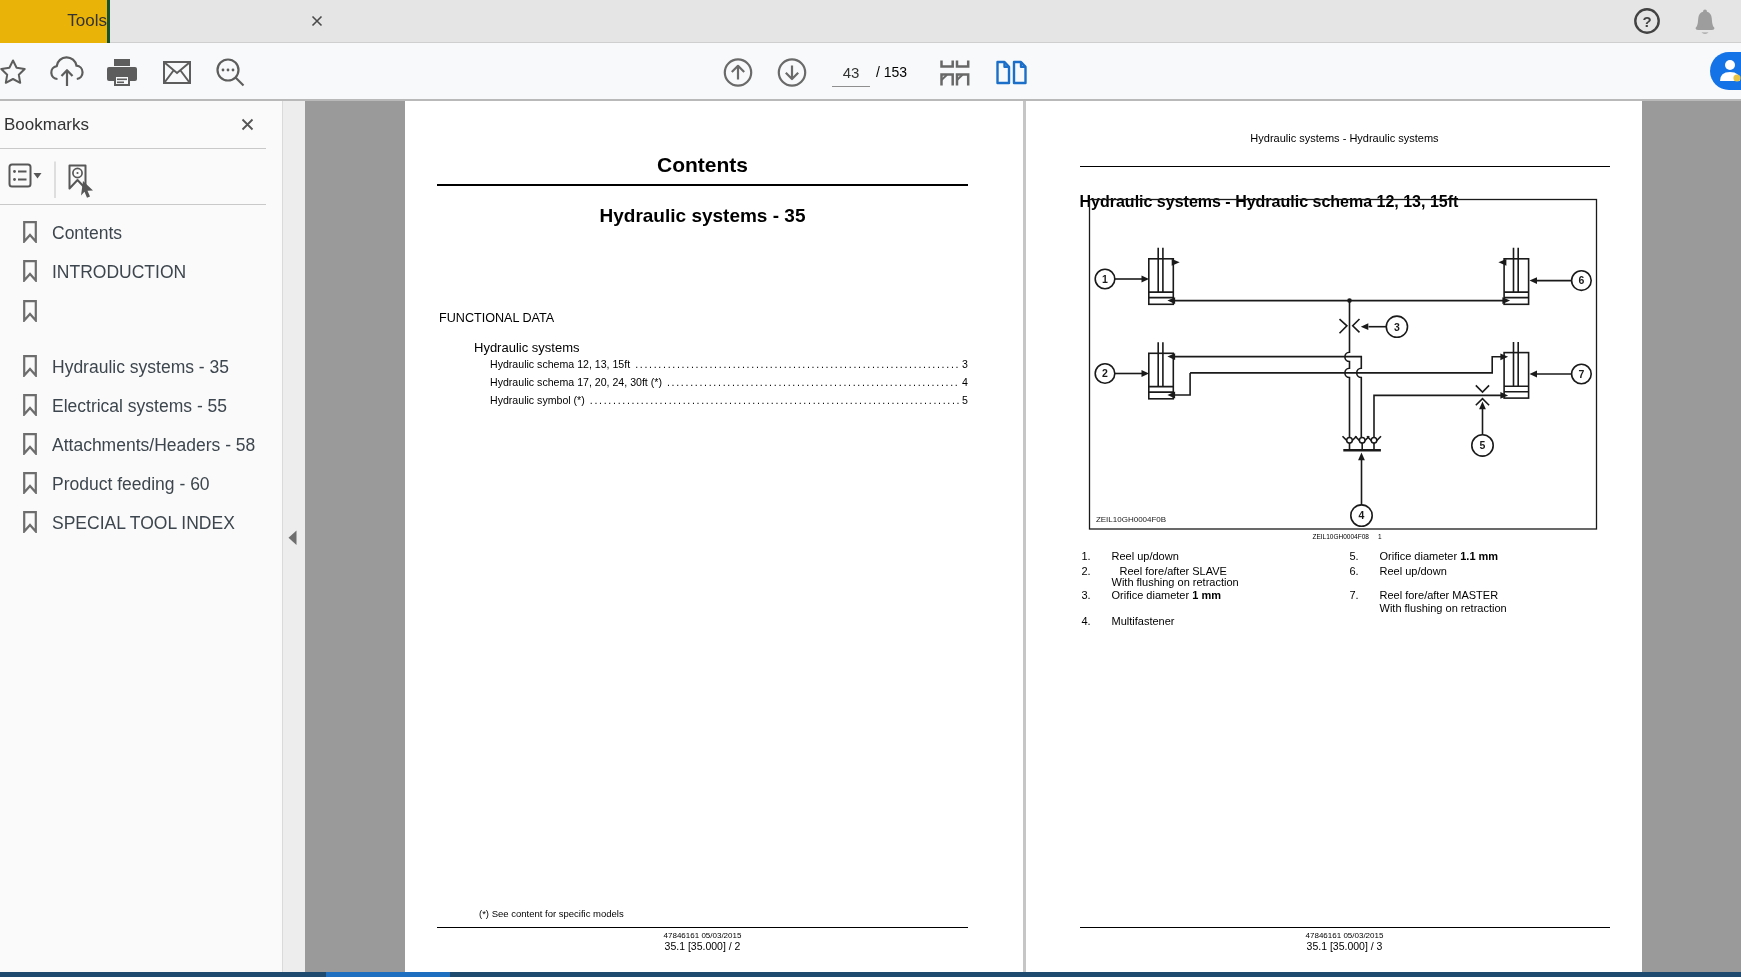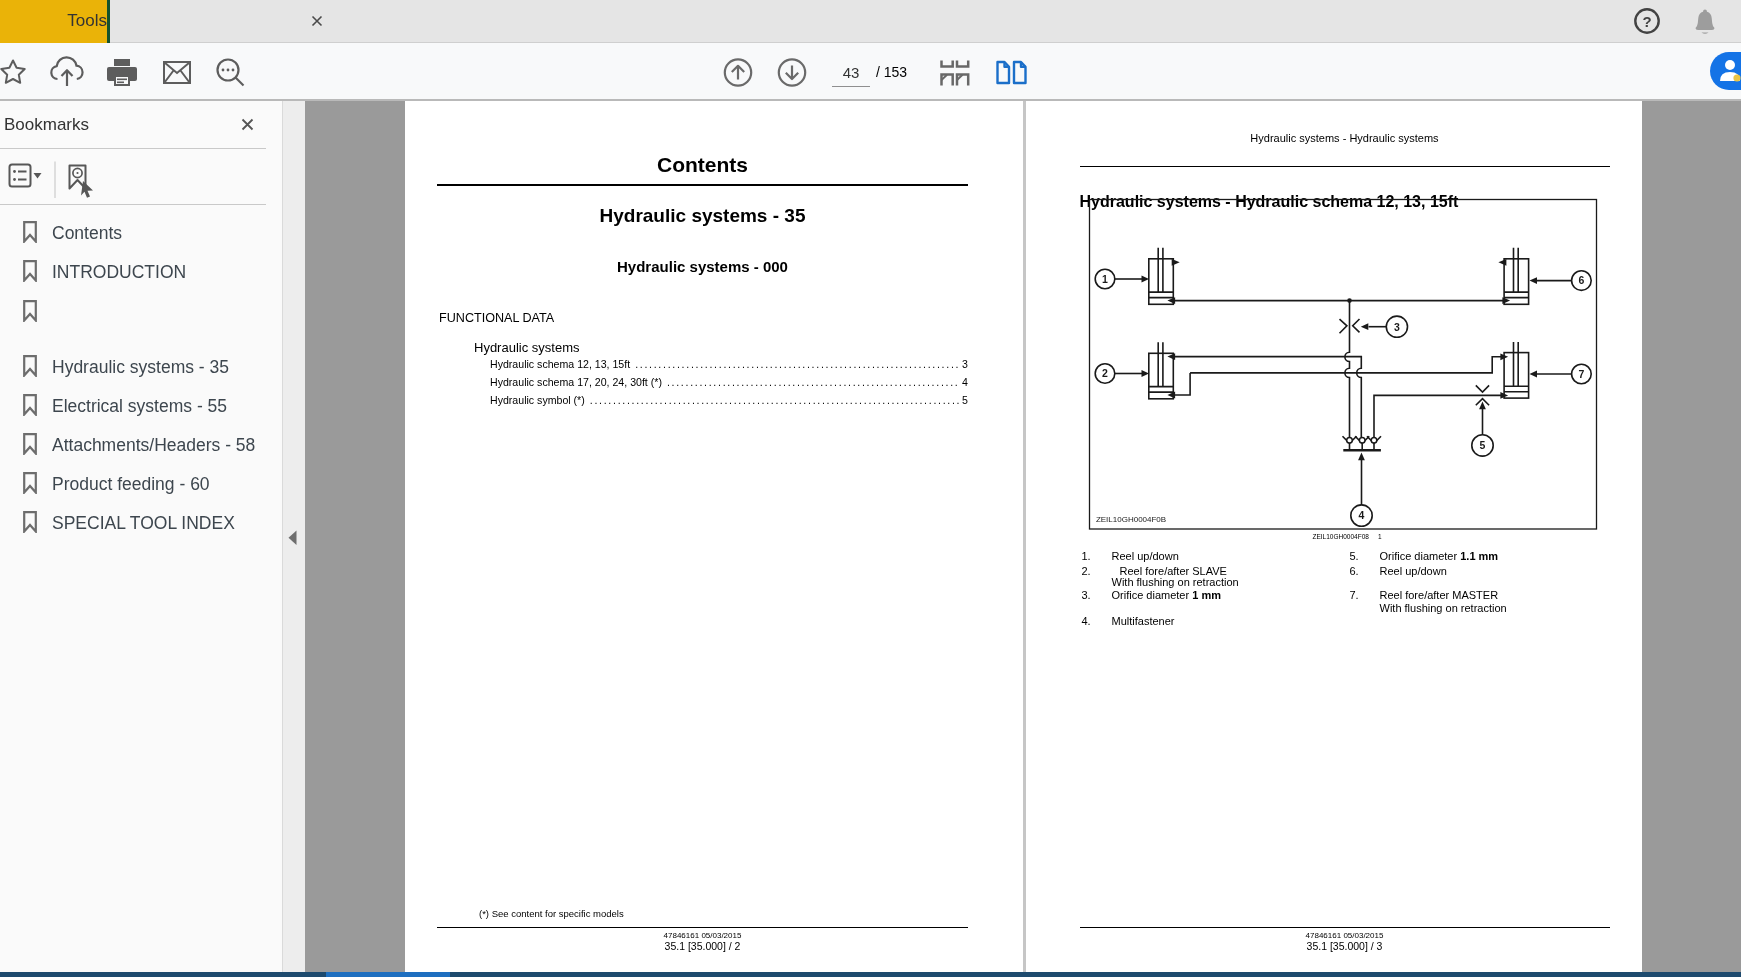--- a/index.html
+++ b/index.html
@@ -167,21 +167,20 @@
   <style>
     .ctr { position:absolute; left:0; width:595px; text-align:center; }
     .toc { position:absolute; left:85px; width:478px; display:flex; align-items:flex-end; font-size:10.6px; line-height:12px; }
     .toc .dots { flex:1; overflow:hidden; white-space:nowrap; letter-spacing:1.7px; margin:0 3px 0 5px; }
     .toc .pg { text-align:right; }
   </style>
   <div id="pageL" class="abs" style="left:405px;top:101px;width:618px;height:871px;color:#000;">
     <div class="ctr" style="top:53px;font-size:21px;font-weight:bold;line-height:22px;">Contents</div>
     <div class="abs" style="left:32px;top:83px;width:531px;height:2px;background:#000;"></div>
     <div class="ctr" style="top:105px;font-size:19px;font-weight:bold;line-height:20px;">Hydraulic systems - 35</div>
-    <div class="ctr" style="top:158px;font-size:15px;font-weight:bold;line-height:16px;">Hydraulic systems - 000</div>
     <div class="abs" style="left:34px;top:211px;font-size:12.6px;line-height:13px;">FUNCTIONAL DATA</div>
     <div class="abs" style="left:69px;top:240px;font-size:13px;line-height:13px;">Hydraulic systems</div>
     <div class="toc" style="top:257px;">
         <span>Hydraulic schema 12, 13, 15ft</span>
         <span class="dots">......................................................................................................................................................</span>
         <span class="pg">3</span>
       </div>
     <div class="toc" style="top:275px;">
         <span>Hydraulic schema 17, 20, 24, 30ft (*)</span>
         <span class="dots">......................................................................................................................................................</span>

